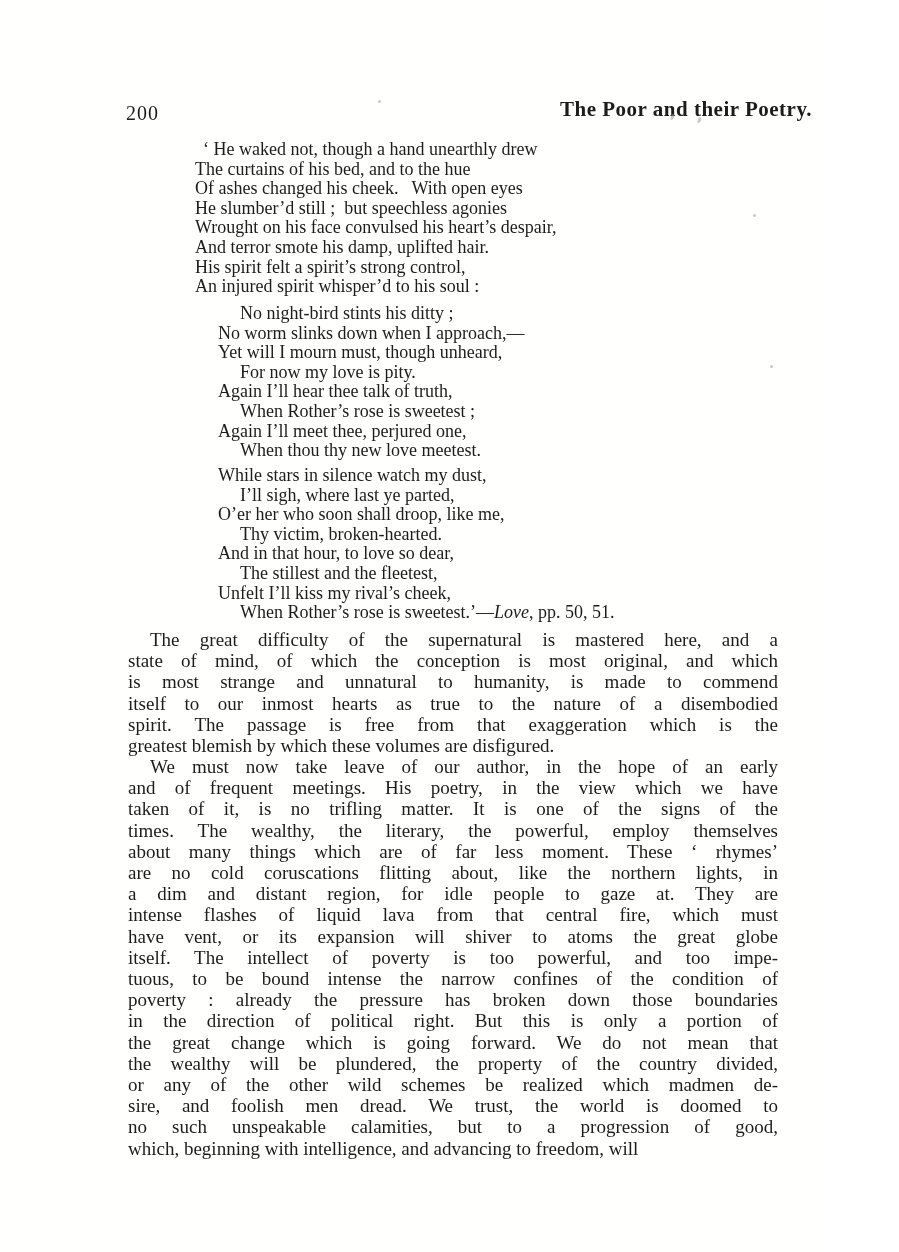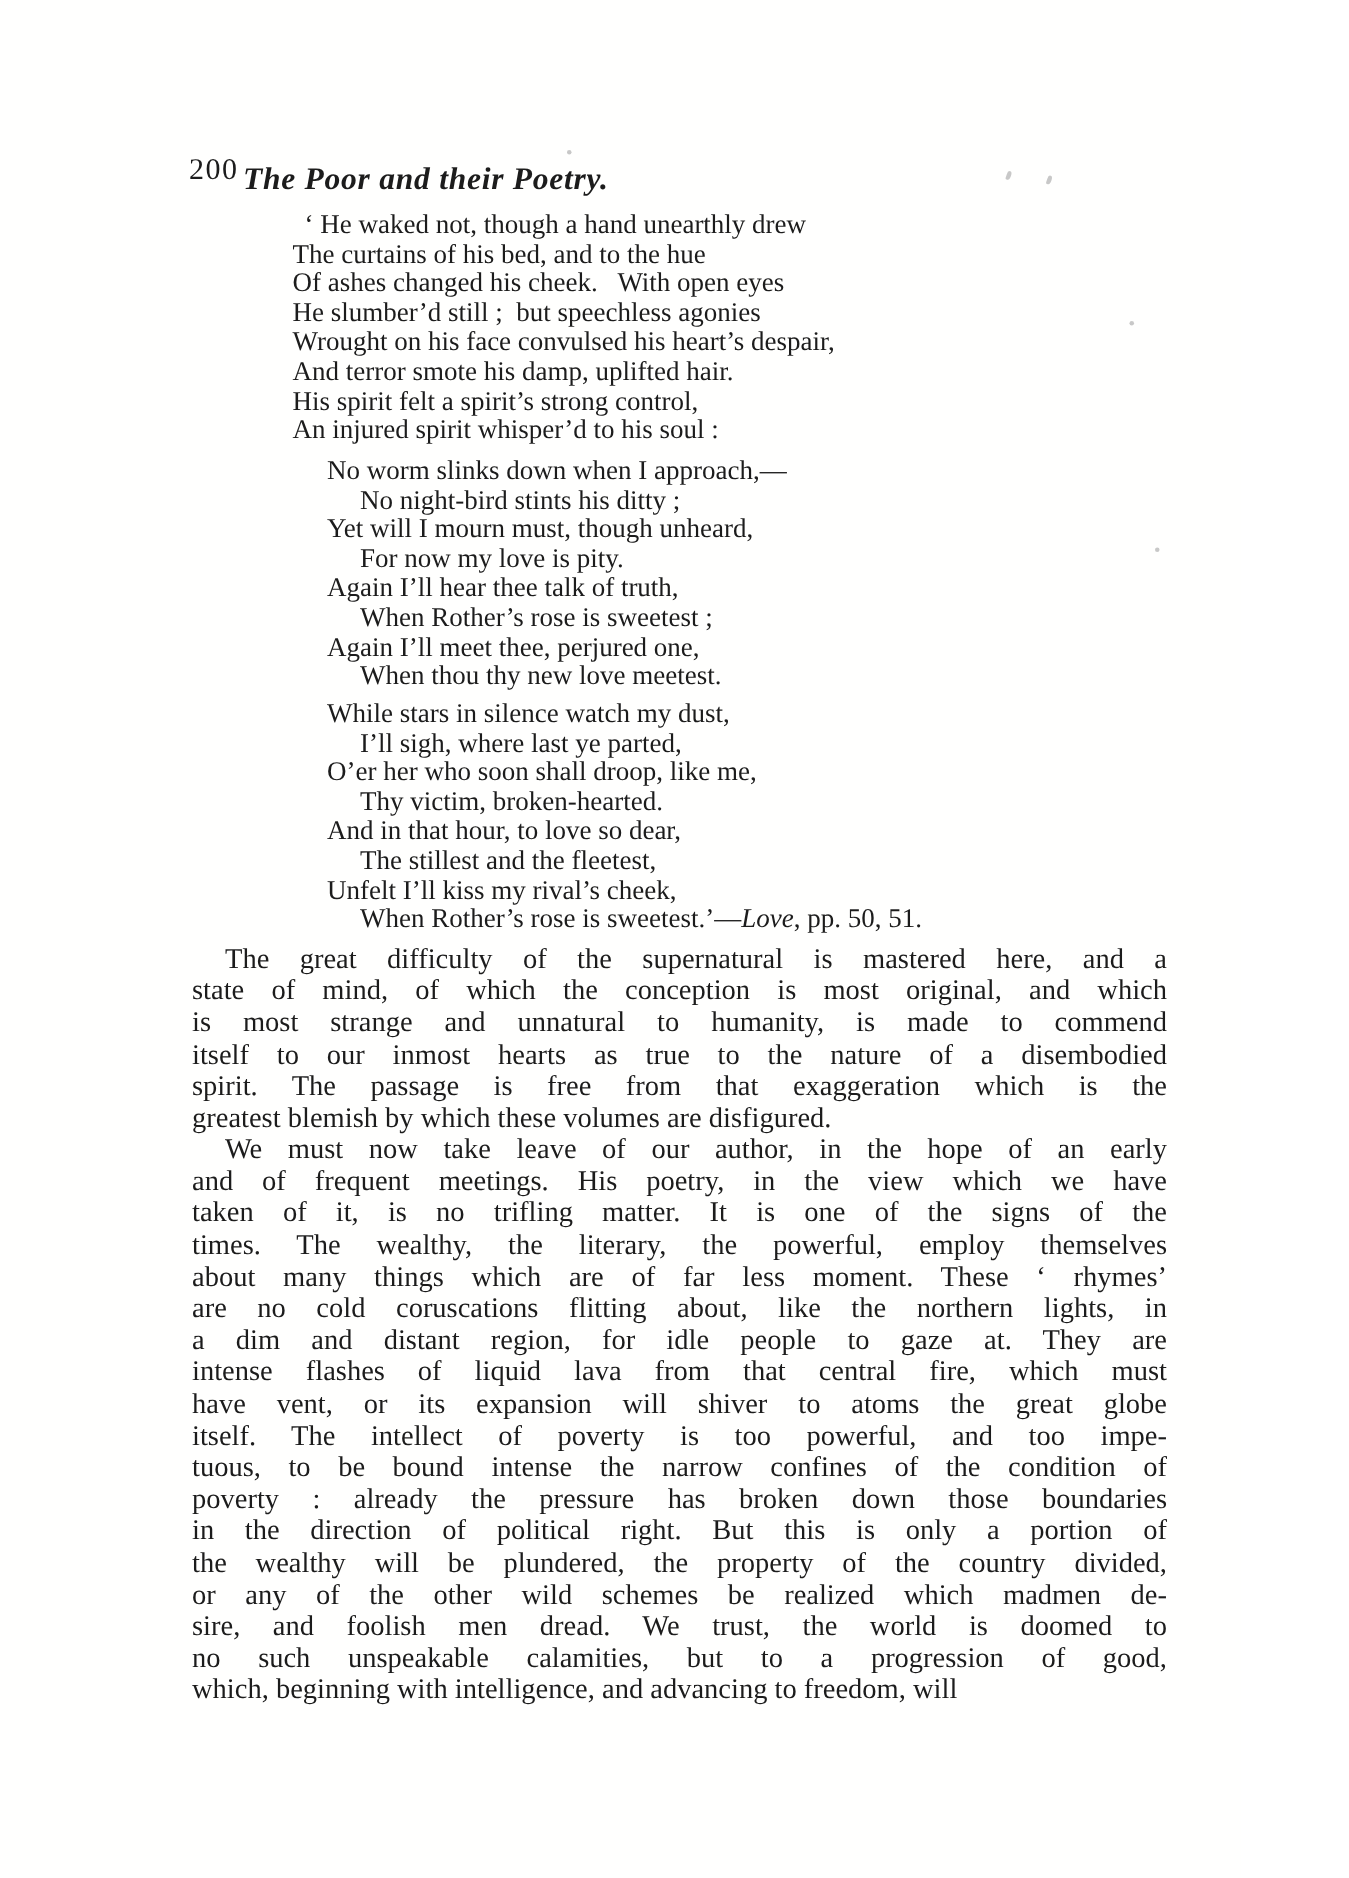--- a/index.html
+++ b/index.html
@@ -14,26 +14,25 @@
   }
   
   .folio {
     position: absolute;
     left: 126px; top: 102px;
     font-size: 20px;
     letter-spacing: 1px;
   }
   .running-title {
     position: absolute;
-    left: 128px; top: 107px;
+    left: 128px; top: 97px;
     width: 650px;
     padding-left: 34px;
-    text-align: left;
+    text-align: right;
     font-size: 21px;
-    font-style: italic;
     font-weight: bold;
     letter-spacing: 0.5px;
   }
   
   .poem { position: absolute; font-size: 18px; line-height: 19.6px; }
   .poem .line { white-space: pre; }
   .poem .line.ind { padding-left: 22px; }
   .stanza-1 { top: 140px; left: 195px; }
   .stanza-1 .line:first-child { padding-left: 8px; }
   .stanza-2 { top: 304px; left: 218px; }
@@ -76,22 +75,22 @@
       <div class="line">The curtains of his bed, and to the hue</div>
       <div class="line">Of ashes changed his cheek.   With open eyes</div>
       <div class="line">He slumber’d still ;  but speechless agonies</div>
       <div class="line">Wrought on his face convulsed his heart’s despair,</div>
       <div class="line">And terror smote his damp, uplifted hair.</div>
       <div class="line">His spirit felt a spirit’s strong control,</div>
       <div class="line final">An injured spirit whisper’d to his soul :</div>
     </div>
 
   <div class="poem stanza-2">
+      <div class="line ind">No night-bird stints his ditty ;</div>
       <div class="line">No worm slinks down when I approach,—</div>
-      <div class="line ind">No night-bird stints his ditty ;</div>
       <div class="line">Yet will I mourn must, though unheard,</div>
       <div class="line ind">For now my love is pity.</div>
       <div class="line">Again I’ll hear thee talk of truth,</div>
       <div class="line ind">When Rother’s rose is sweetest ;</div>
       <div class="line">Again I’ll meet thee, perjured one,</div>
       <div class="line ind final">When thou thy new love meetest.</div>
     </div>
 
   <div class="poem stanza-3">
       <div class="line">While stars in silence watch my dust,</div>
@@ -120,20 +119,21 @@
       <div class="line">times.  The wealthy, the literary, the powerful, employ themselves</div>
       <div class="line">about many things which are of far less moment.  These ‘ rhymes’</div>
       <div class="line">are no cold coruscations flitting about, like the northern lights, in</div>
       <div class="line">a dim and distant region, for idle people to gaze at.  They are</div>
       <div class="line">intense flashes of liquid lava from that central fire, which must</div>
       <div class="line">have vent, or its expansion will shiver to atoms the great globe</div>
       <div class="line">itself.  The intellect of poverty is too powerful, and too impe-</div>
       <div class="line">tuous, to be bound intense the narrow confines of the condition of</div>
       <div class="line">poverty :  already the pressure has broken down those boundaries</div>
       <div class="line">in the direction of political right.  But this is only a portion of</div>
+      <div class="line">the great change which is going forward.  We do not mean that</div>
       <div class="line">the wealthy will be plundered, the property of the country divided,</div>
       <div class="line">or any of the other wild schemes be realized which madmen de-</div>
       <div class="line">sire, and foolish men dread.  We trust, the world is doomed to</div>
       <div class="line">no such unspeakable calamities, but to a progression of good,</div>
       <div class="line final">which, beginning with intelligence, and advancing to freedom, will</div>
     </div>
 
   <div class="speck dot" style="left:378px; top:100px;"></div>
   <div class="speck comma" style="left:671px; top:114px;"></div>
   <div class="speck comma" style="left:698px; top:117px;"></div>

